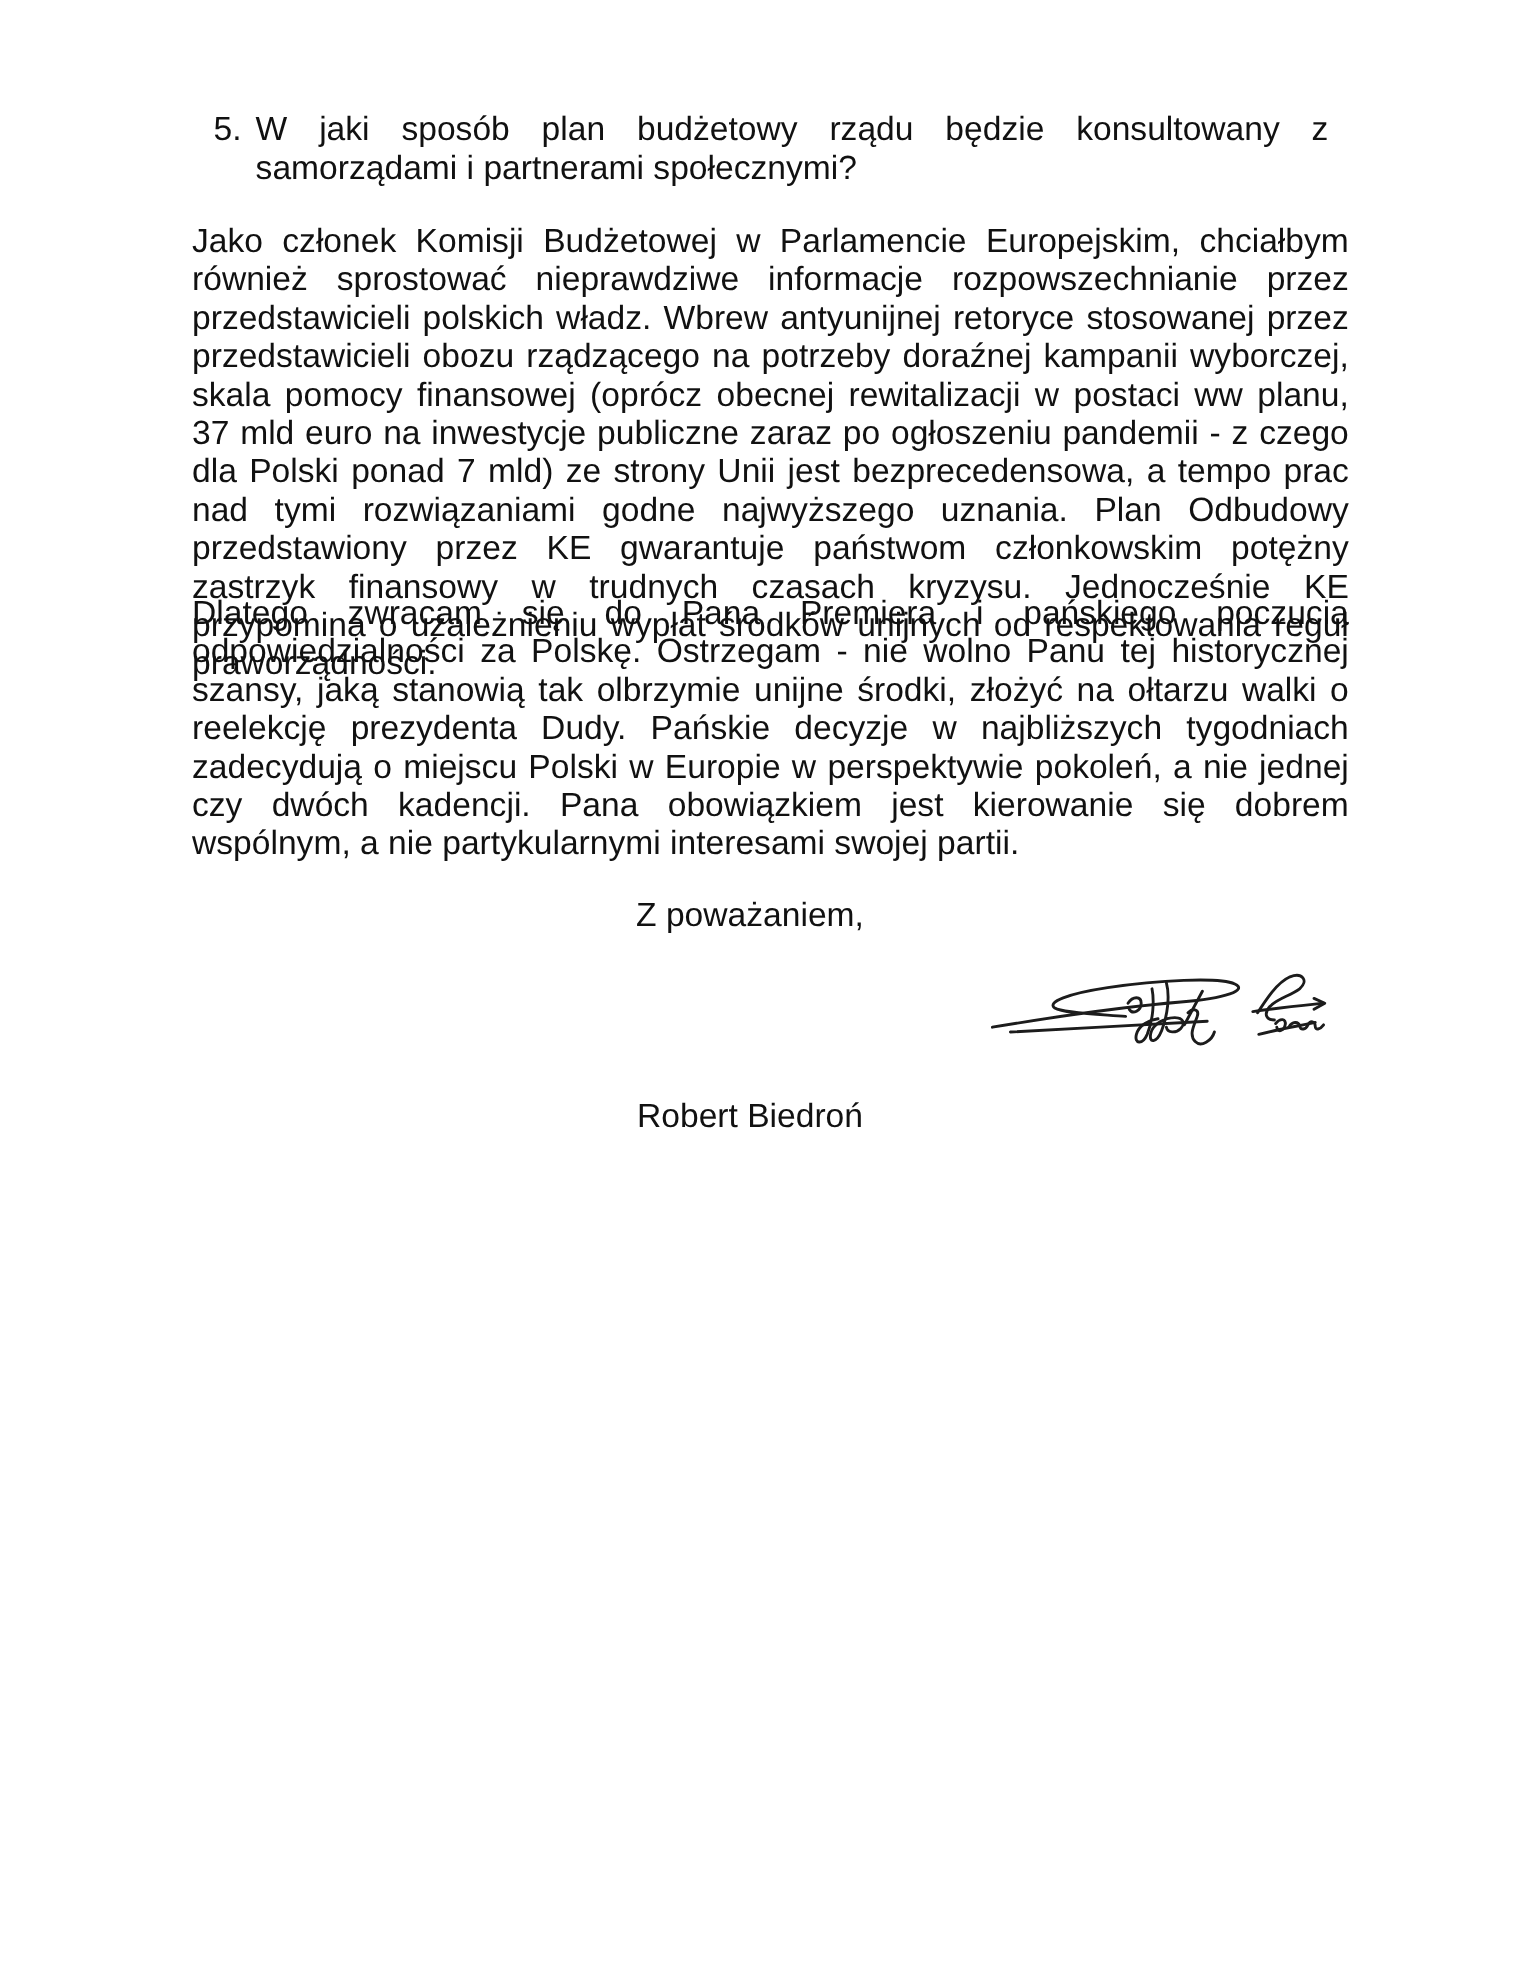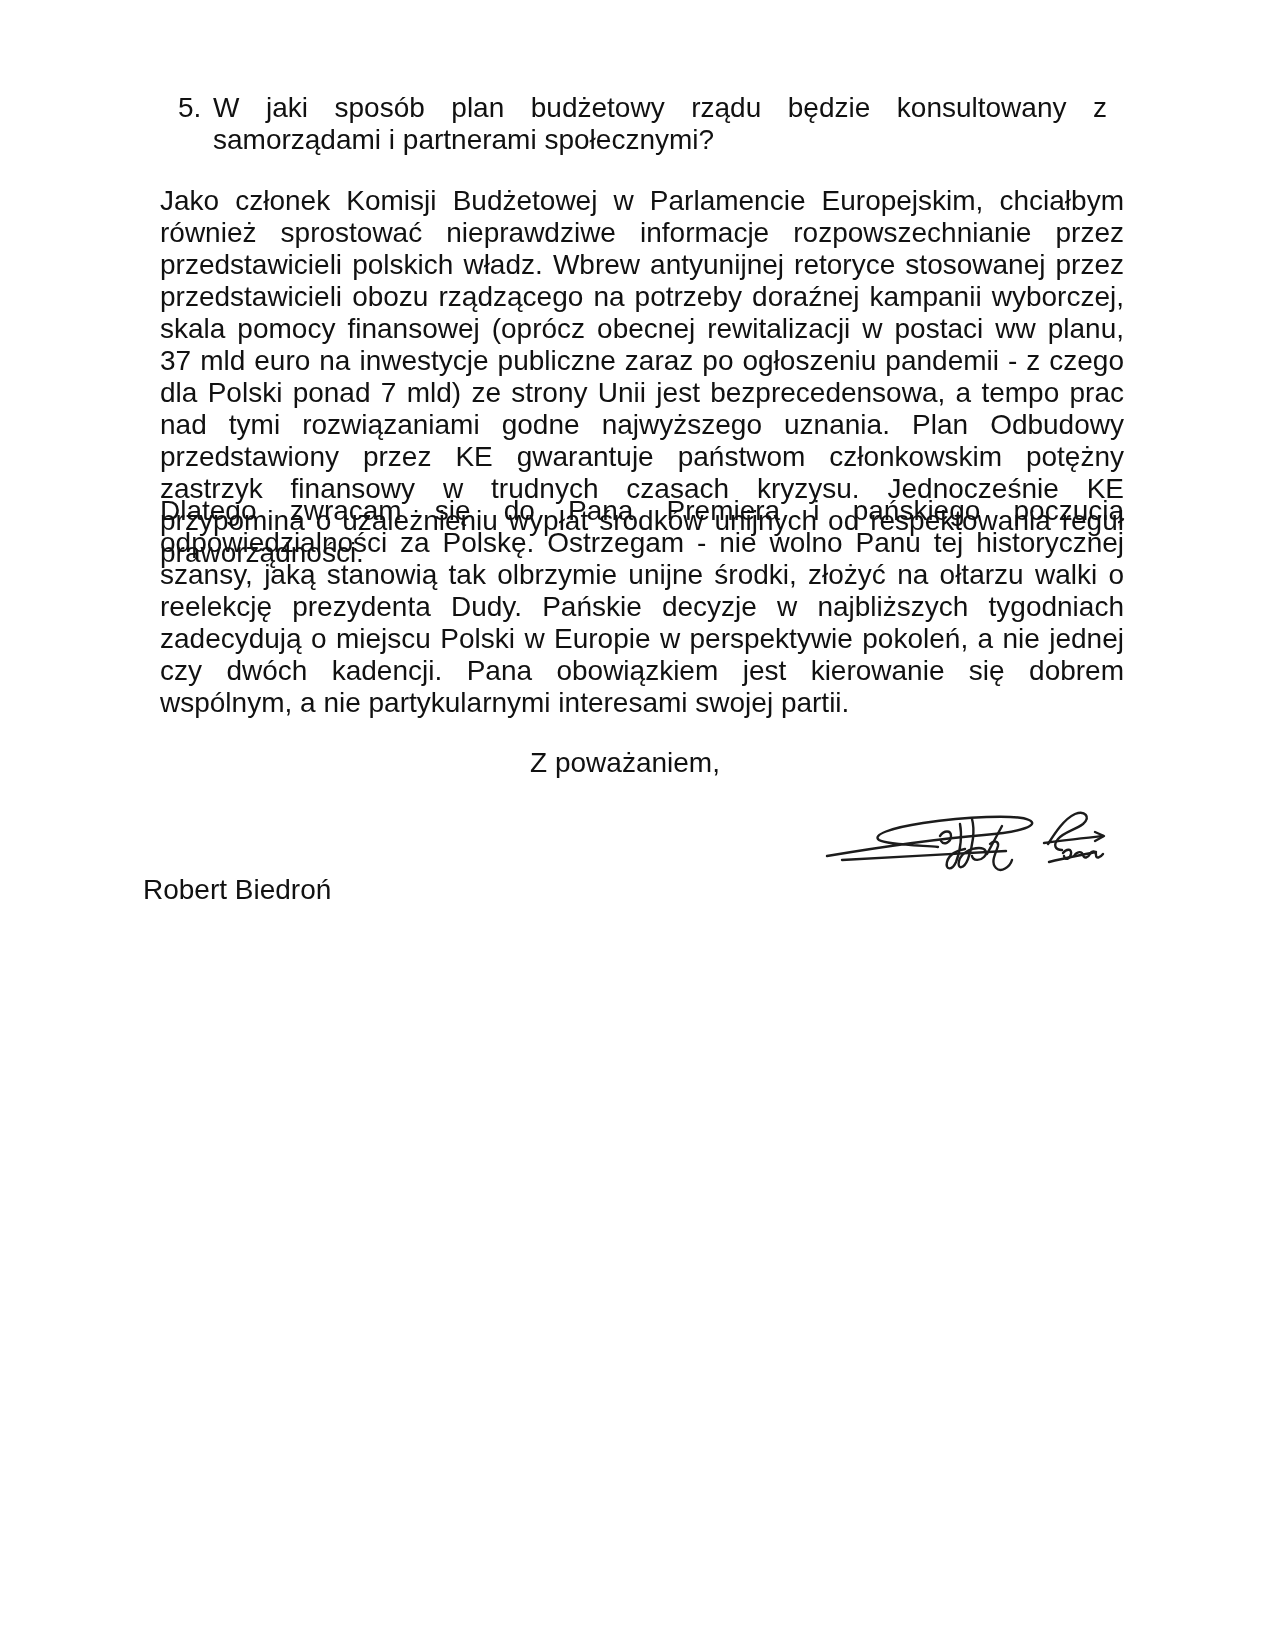--- a/index.html
+++ b/index.html
@@ -43,22 +43,22 @@
   .para-2 { top: 495px; }
   .closing {
     left: 143px;
     width: 964px;
     top: 747px;
     text-align: center;
   }
   .signer {
     left: 143px;
     width: 964px;
-    top: 874px;
-    text-align: left;
+    top: 914px;
+    text-align: center;
   }
   .signature-wrap {
     left: 824px;
     top: 804px;
     width: 284px;
     height: 82px;
   }
   .signature-wrap svg {
     width: 100%;
     height: 100%;

